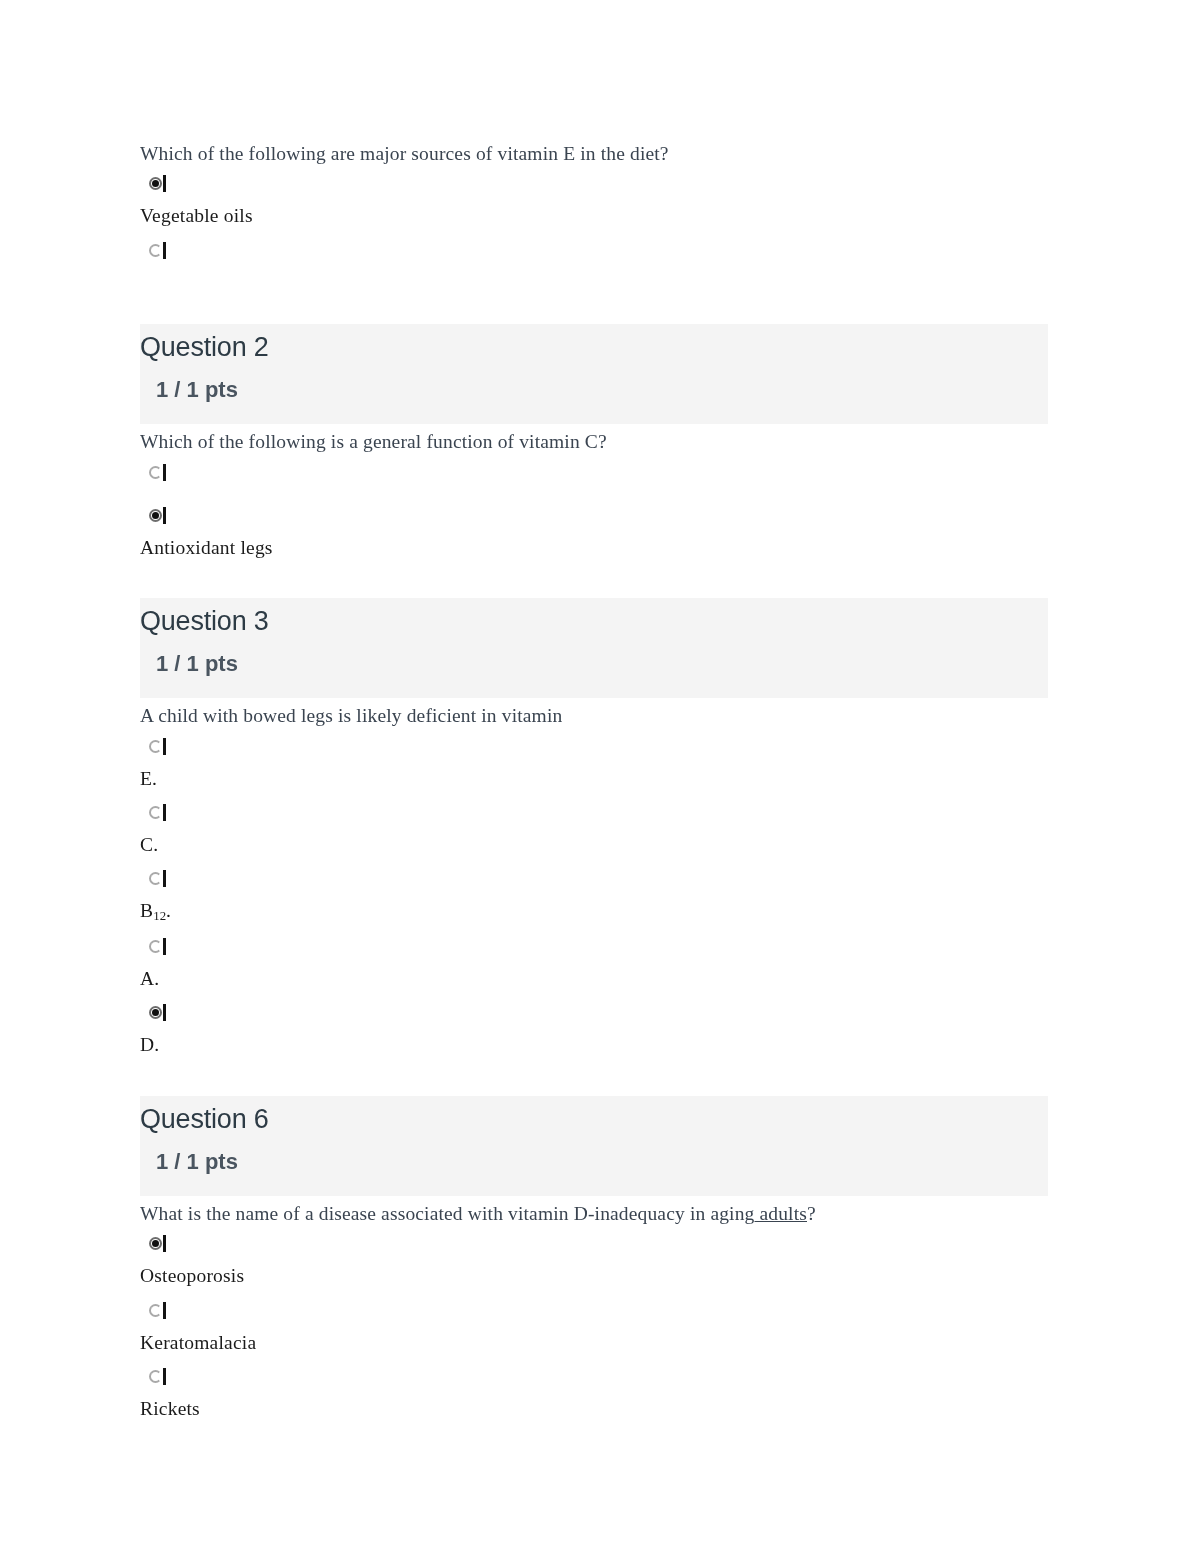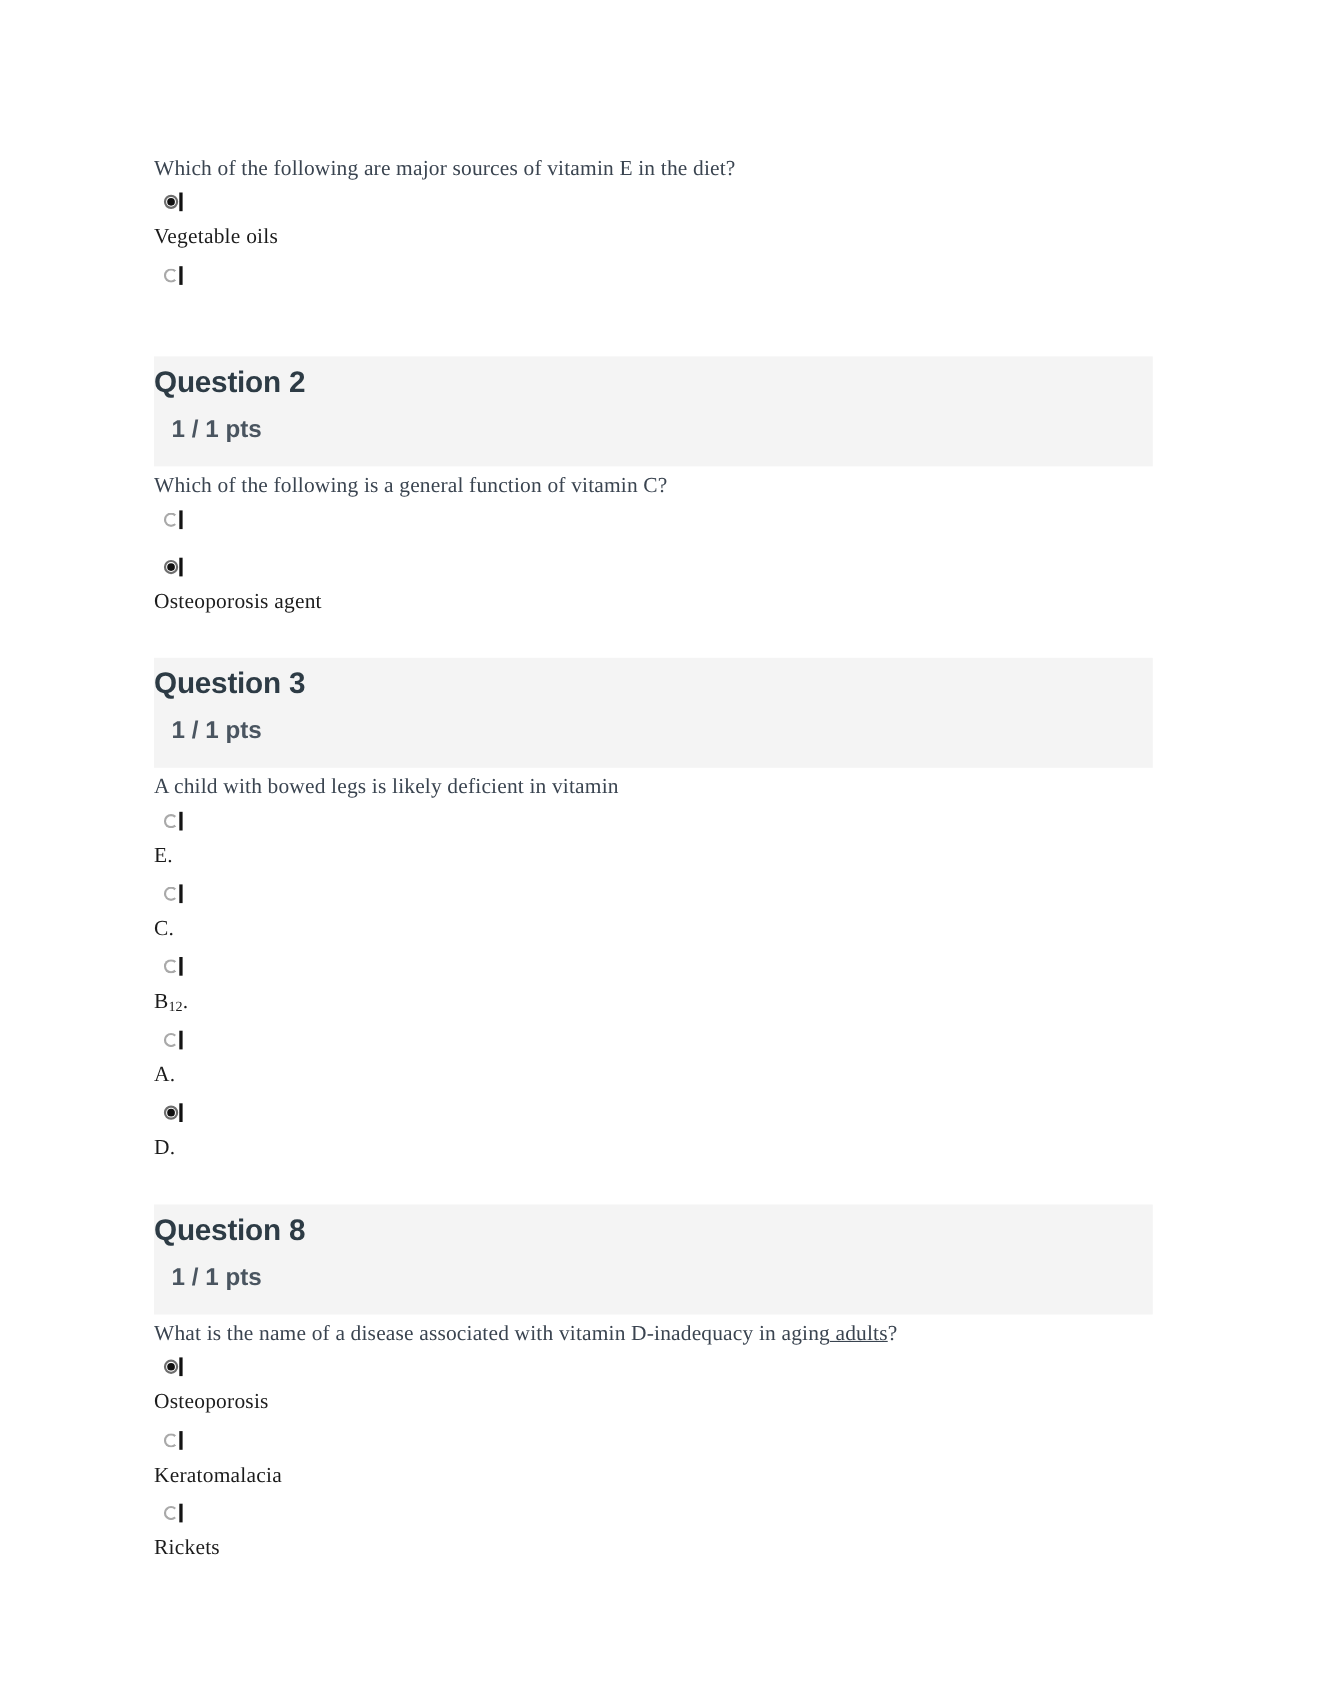--- a/index.html
+++ b/index.html
@@ -33,21 +33,21 @@
   
   .qheader {
     background: #f4f4f4;
     width: 920px;
     padding: 8px 0 6px 0;
     margin: 0;
     box-sizing: border-box;
   }
   .qheader-title {
     font-family: "Liberation Sans", "DejaVu Sans", sans-serif;
-    font-weight: bold;
+    font-weight: normal;
     font-size: 27px;
     line-height: 1.12;
     color: #2d3b45;
     letter-spacing: -0.2px;
     margin: 0 0 2px 0;
   }
   .qheader-pts {
     font-family: "Liberation Sans", "DejaVu Sans", sans-serif;
     font-weight: bold;
     font-size: 22px;
@@ -205,21 +205,21 @@
         </div>
 
         <div class="answer-row">
           <div class="radio-line">
             <span class="radio on">
               <span class="ring"></span>
                 <span class="dot"></span>
                 <span class="bar"></span>
             </span>
           </div>
-          <div class="answer-label">Osteoporosis agent</div>
+          <div class="answer-label">Antioxidant legs</div>
         </div>
 
       </div>
     </div>
 
     <div class="gap-md"></div>
 
     <div class="question-block">
       <div class="qheader">
         <div class="qheader-title">Question 3</div>
@@ -280,21 +280,21 @@
           <div class="answer-label">D.</div>
         </div>
 
       </div>
     </div>
 
     <div class="gap-md"></div>
 
     <div class="question-block">
       <div class="qheader">
-        <div class="qheader-title">Question 8</div>
+        <div class="qheader-title">Question 6</div>
         <div class="qheader-pts">1 / 1 pts</div>
       </div>
       <p class="qtext"><span>What is the name of a disease associated with vitamin D-inadequacy in aging</span><span class="u"> adults</span><span>?</span></p>
 
       <div class="answers">
 
         <div class="answer-row">
           <div class="radio-line">
             <span class="radio on">
               <span class="ring"></span>

